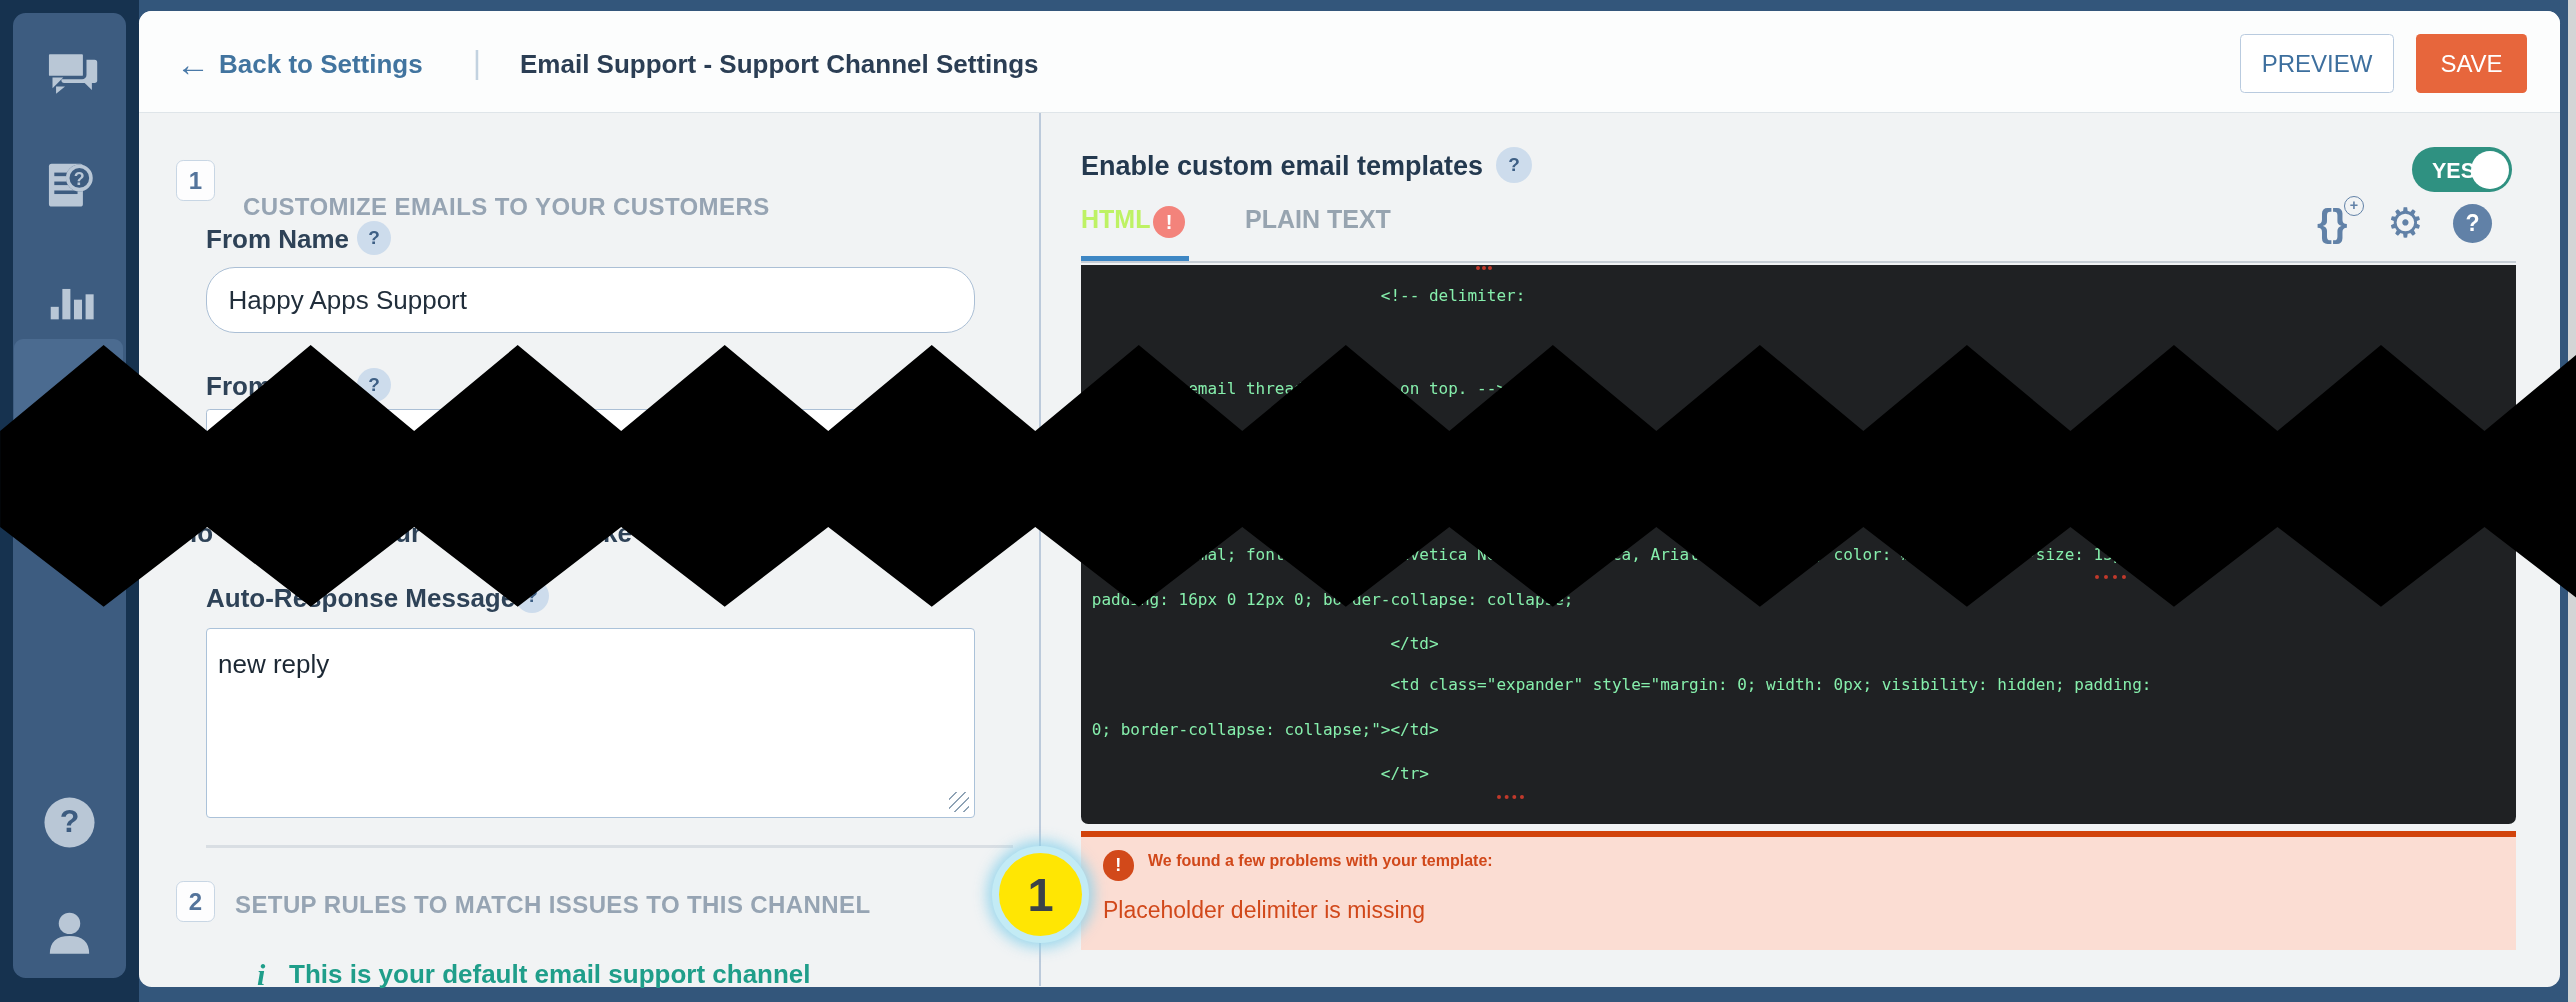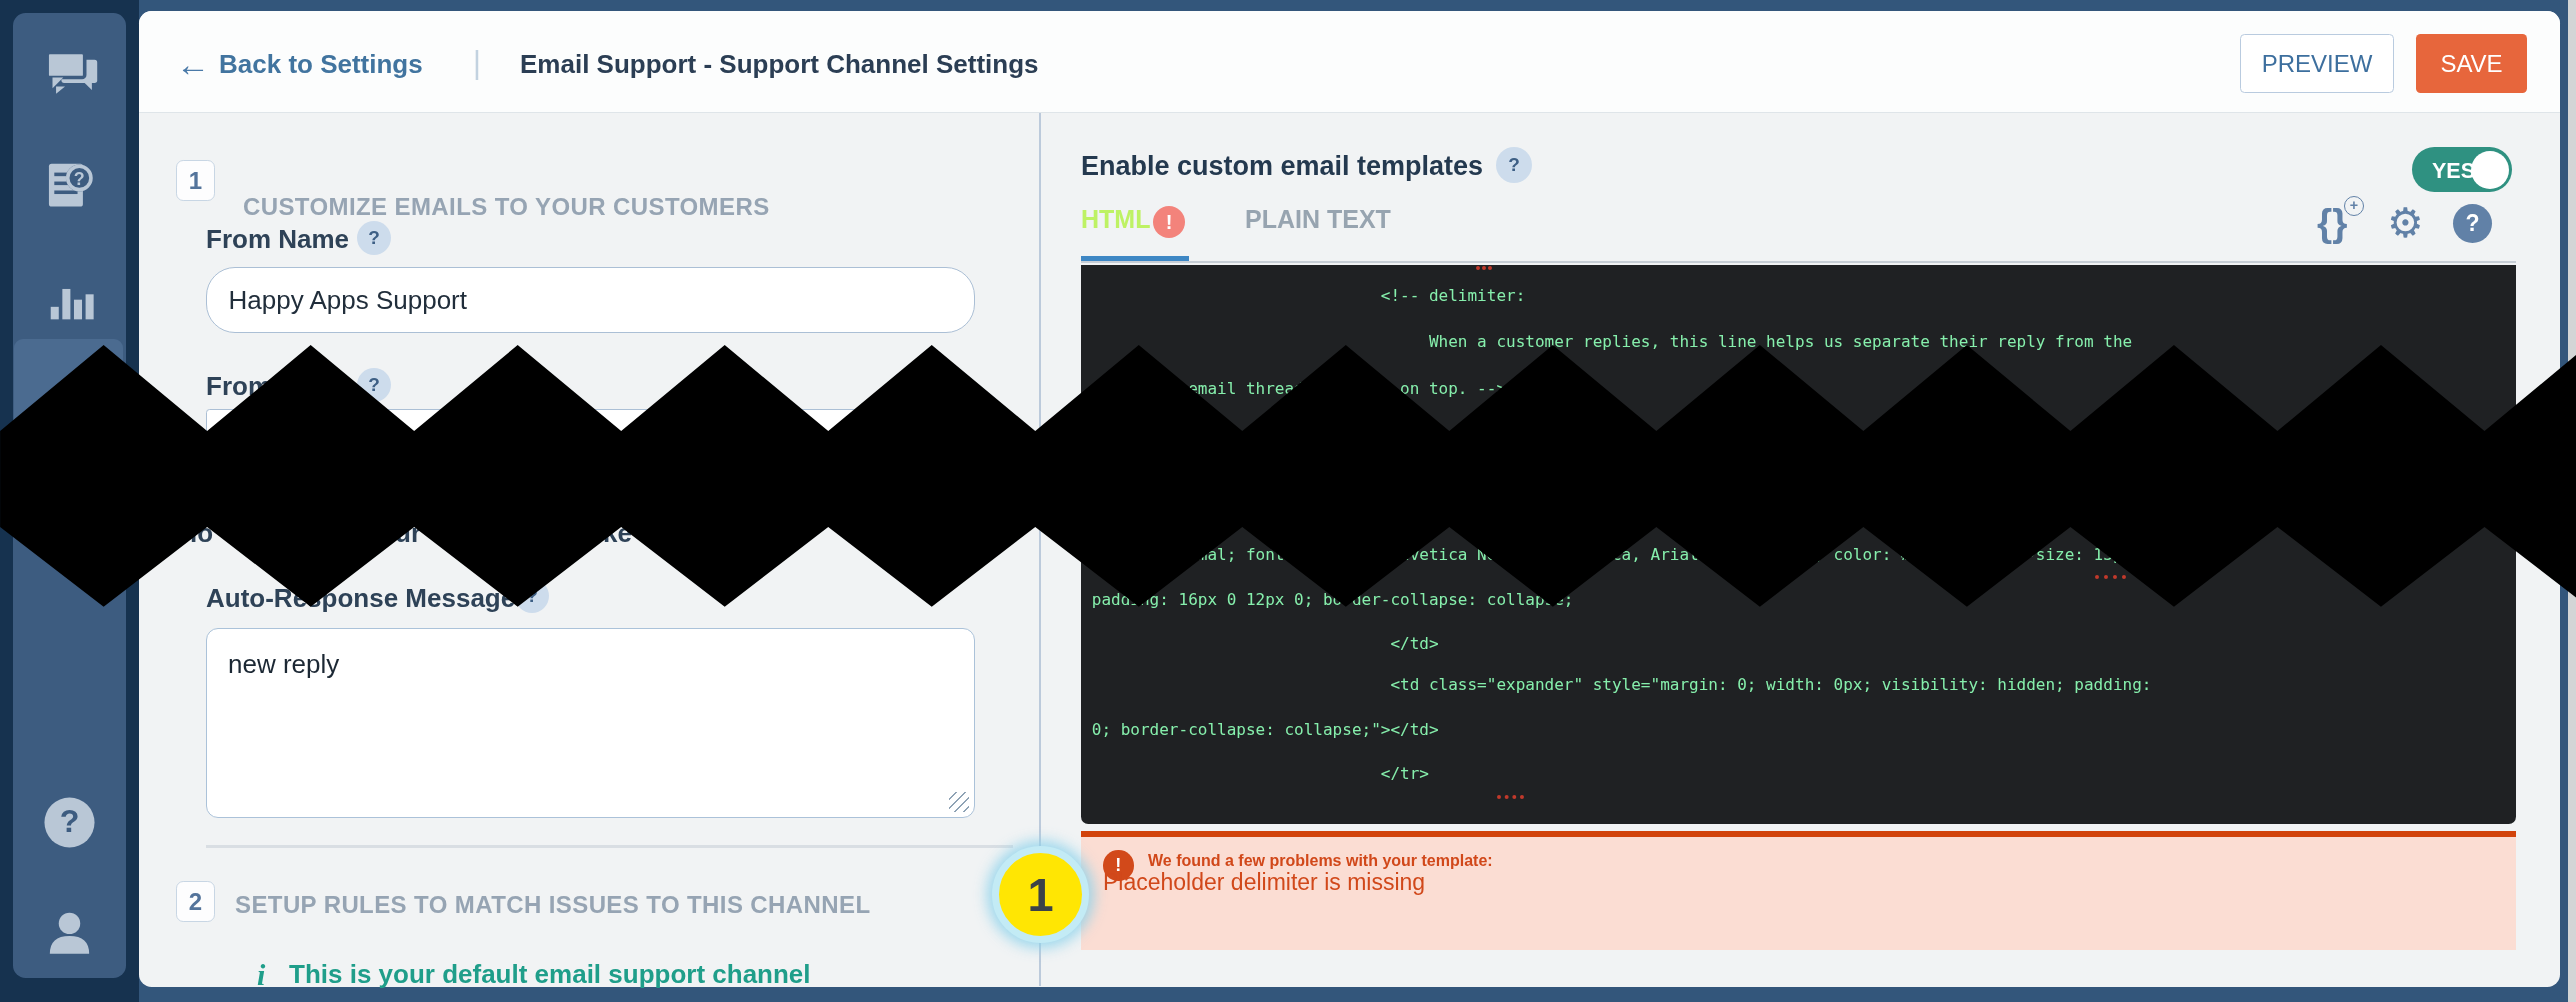--- a/index.html
+++ b/index.html
@@ -29,21 +29,21 @@
   .numbox{width:39px;height:41px;border:1.8px solid #c8d6e4;border-radius:7.2px;background:#fdfdfe;
           color:#54749b;font-weight:bold;font-size:24px;display:flex;align-items:center;justify-content:center;box-sizing:border-box;}
   .secttl{font-size:24px;font-weight:bold;color:#96a4b3;letter-spacing:0.4px;}
   .flabel{font-size:26px;font-weight:bold;color:#2e4257;}
   .qbadge{width:34px;height:34px;border-radius:50%;background:#cddcec;color:#3d5f85;
           font-weight:bold;font-size:19px;display:flex;align-items:center;justify-content:center;}
   .tinput{background:#fff;border:1.8px solid #abbfd5;border-radius:3.6px;box-sizing:border-box;
           font-size:26px;color:#212e3b;display:flex;align-items:center;padding-left:21.5px;}
   .frag{font-size:26px;font-weight:bold;color:#2e4257;}
   .tarea{left:206px;top:628px;width:769px;height:190px;background:#fff;border:1.8px solid #abc2d9;
-         border-radius:12px;box-sizing:border-box;font-size:26px;color:#1c2834;padding:20px 21px;}
+         border-radius:4px;box-sizing:border-box;font-size:26px;color:#1c2834;padding:20px 11px;}
   .resize-grip{right:5.4px;bottom:5.4px;width:20px;height:20px;position:absolute;
       background:repeating-linear-gradient(135deg,transparent 0 4.5px,#8fa3b5 4.5px 6.3px);}
   .hr1{left:206px;top:845px;width:807px;height:2.7px;background:#d9dee3;}
   .info-i{left:257px;top:958px;font-family:"Liberation Serif",serif;font-style:italic;
           font-weight:bold;font-size:30px;color:#1f9e8a;}
   .info-txt{left:289px;top:959px;font-size:26px;font-weight:bold;color:#1f9e8a;}
   
   .enable-lbl{left:1081px;top:151px;font-size:27px;font-weight:bold;color:#24394f;}
   .toggle{left:2412px;top:147px;width:100px;height:45px;border-radius:22.4px;background:#2f9181;}
   .toggle-txt{left:2432px;top:159px;font-size:21.5px;font-weight:bold;color:#fff;}
@@ -61,21 +61,21 @@
   .codeblock{left:1081px;top:265px;width:1435px;height:559px;background:#1f2123;
              border-radius:0 0 7.2px 7.2px;overflow:hidden;}
   .codeline{position:absolute;left:10.8px;font-family:"DejaVu Sans Mono",monospace;
             font-size:16px;color:#86efac;white-space:pre;}
   .squiggle{position:absolute;height:0;border-bottom:4.5px dotted #c0392b;}
   .errpanel{left:1081px;top:831px;width:1435px;height:119px;background:#fbddd3;
             border-top:6.3px solid #d2430b;box-sizing:border-box;}
   .erricon{left:1103px;top:850px;width:30.5px;height:30.5px;border-radius:50%;background:#d2491a;
            color:#fff;font-weight:bold;font-size:18px;display:flex;align-items:center;justify-content:center;}
   .errtitle{left:1148px;top:852px;font-size:16px;font-weight:bold;color:#d1481a;}
-  .errdetail{left:1103px;top:869px;font-size:23px;color:#d1481a;text-align:center;}
+  .errdetail{left:1103px;top:897px;font-size:23px;color:#d1481a;text-align:center;}
   
   .marker{left:992px;top:846px;width:97px;height:97px;border-radius:50%;
           background:#ffe603;border:7.2px solid #c3ebf5;box-shadow:0 0 12.6px 5.4px rgba(140,210,235,.8);
           box-sizing:border-box;display:flex;align-items:center;justify-content:center;
           font-size:47px;font-weight:bold;color:#3b4249;}
   .zig{left:0;top:0;pointer-events:none;z-index:50;}
 </style>
 </head>
 <body>
 
@@ -187,21 +187,20 @@
   <div class="abs helpcircle" style="left:2453px;top:204px;">?</div>
 
   <div class="abs tab-underline"></div>
   <div class="abs tab-border"></div>
 
   <div class="abs codeblock" id="codeblock">
     <div class="squiggle" style="left:395px;top:0.9px;width:16px;"></div>
     <div class="squiggle" style="left:1014px;top:310px;width:30.5px;"></div>
     <div class="squiggle" style="left:416px;top:530px;width:27px;"></div>
   <div class="codeline" style="top: 20.6px;">                              &lt;!-- delimiter:</div>
-      <div class="codeline" style="top: 67px;">                                   When a customer replies, this line helps us separate their reply from the</div>
       <div class="codeline" style="top: 114px;">   of the email thread. Keep it on top. --&gt;</div>
       <div class="codeline" style="top: 280px;">weight: normal; font-family: 'Helvetica Neue', Helvetica, Arial, sans-serif; color: #808080; font-size: 13px;</div>
       <div class="codeline" style="top: 325px;">padding: 16px 0 12px 0; border-collapse: collapse;</div>
       <div class="codeline" style="top: 369px;">                               &lt;/td&gt;</div>
       <div class="codeline" style="top: 410px;">                               &lt;td class="expander" style="margin: 0; width: 0px; visibility: hidden; padding: </div>
       <div class="codeline" style="top: 455px;">0; border-collapse: collapse;"&gt;&lt;/td&gt;</div>
       <div class="codeline" style="top: 499px;">                              &lt;/tr&gt;</div>
     </div>
 
   <div class="abs errpanel"></div>

